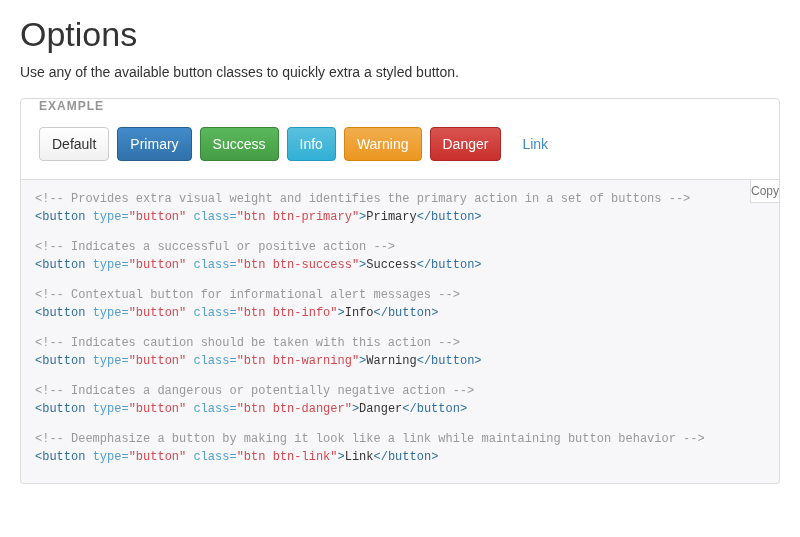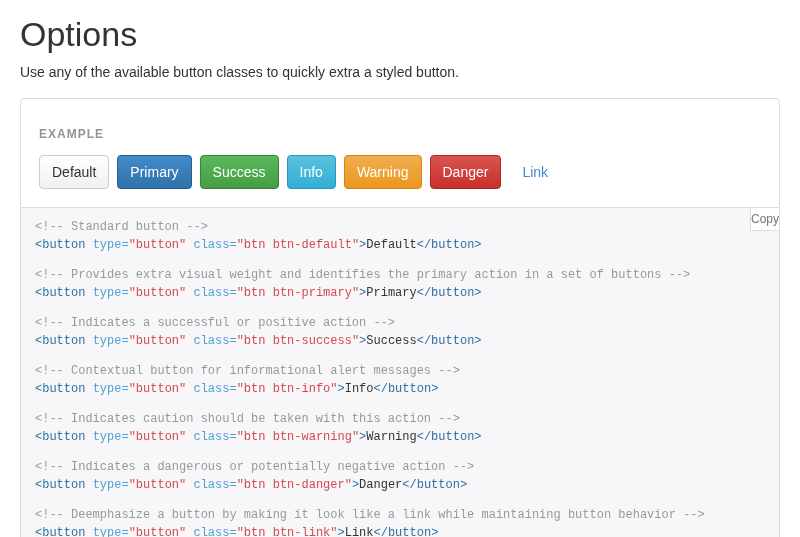--- a/index.html
+++ b/index.html
@@ -18,21 +18,21 @@
     color: #333;
   }
   .lead {
     font-size: 14px;
     color: #333;
     margin-bottom: 18px;
   }
   .example-panel {
     border: 1px solid #ddd;
     border-radius: 4px 4px 0 0;
-    padding: 28px 18px 18px;
+    padding: 0 18px 18px;
     position: relative;
     background: #fff;
   }
   .example-label {
     font-size: 12px;
     font-weight: 700;
     letter-spacing: 1px;
     color: #959595;
     margin-bottom: 14px;
   }
@@ -104,21 +104,20 @@
     <button class="btn btn-info">Info</button>
     <button class="btn btn-warning">Warning</button>
     <button class="btn btn-danger">Danger</button>
     <button class="btn btn-link">Link</button>
   </div>
 </div>
 
 <div class="code-panel">
   <button class="copy-btn">Copy</button>
   <div id="code-listing">
-      <div class="code-block"><div class="c-comment">&lt;!-- Standard button --&gt;</div><div><span class="c-tag">&lt;button</span> <span class="c-attr">type=</span><span class="c-val">"button"</span> <span class="c-attr">class=</span><span class="c-val">"btn btn-default"</span><span class="c-tag">&gt;</span><span class="c-text">Default</span><span class="c-tag">&lt;/button&gt;</span></div></div>
       <div class="code-block"><div class="c-comment">&lt;!-- Provides extra visual weight and identifies the primary action in a set of buttons --&gt;</div><div><span class="c-tag">&lt;button</span> <span class="c-attr">type=</span><span class="c-val">"button"</span> <span class="c-attr">class=</span><span class="c-val">"btn btn-primary"</span><span class="c-tag">&gt;</span><span class="c-text">Primary</span><span class="c-tag">&lt;/button&gt;</span></div></div>
       <div class="code-block"><div class="c-comment">&lt;!-- Indicates a successful or positive action --&gt;</div><div><span class="c-tag">&lt;button</span> <span class="c-attr">type=</span><span class="c-val">"button"</span> <span class="c-attr">class=</span><span class="c-val">"btn btn-success"</span><span class="c-tag">&gt;</span><span class="c-text">Success</span><span class="c-tag">&lt;/button&gt;</span></div></div>
       <div class="code-block"><div class="c-comment">&lt;!-- Contextual button for informational alert messages --&gt;</div><div><span class="c-tag">&lt;button</span> <span class="c-attr">type=</span><span class="c-val">"button"</span> <span class="c-attr">class=</span><span class="c-val">"btn btn-info"</span><span class="c-tag">&gt;</span><span class="c-text">Info</span><span class="c-tag">&lt;/button&gt;</span></div></div>
       <div class="code-block"><div class="c-comment">&lt;!-- Indicates caution should be taken with this action --&gt;</div><div><span class="c-tag">&lt;button</span> <span class="c-attr">type=</span><span class="c-val">"button"</span> <span class="c-attr">class=</span><span class="c-val">"btn btn-warning"</span><span class="c-tag">&gt;</span><span class="c-text">Warning</span><span class="c-tag">&lt;/button&gt;</span></div></div>
       <div class="code-block"><div class="c-comment">&lt;!-- Indicates a dangerous or potentially negative action --&gt;</div><div><span class="c-tag">&lt;button</span> <span class="c-attr">type=</span><span class="c-val">"button"</span> <span class="c-attr">class=</span><span class="c-val">"btn btn-danger"</span><span class="c-tag">&gt;</span><span class="c-text">Danger</span><span class="c-tag">&lt;/button&gt;</span></div></div>
       <div class="code-block"><div class="c-comment">&lt;!-- Deemphasize a button by making it look like a link while maintaining button behavior --&gt;</div><div><span class="c-tag">&lt;button</span> <span class="c-attr">type=</span><span class="c-val">"button"</span> <span class="c-attr">class=</span><span class="c-val">"btn btn-link"</span><span class="c-tag">&gt;</span><span class="c-text">Link</span><span class="c-tag">&lt;/button&gt;</span></div></div>
     </div>
 </div>
 
 </body></html>

